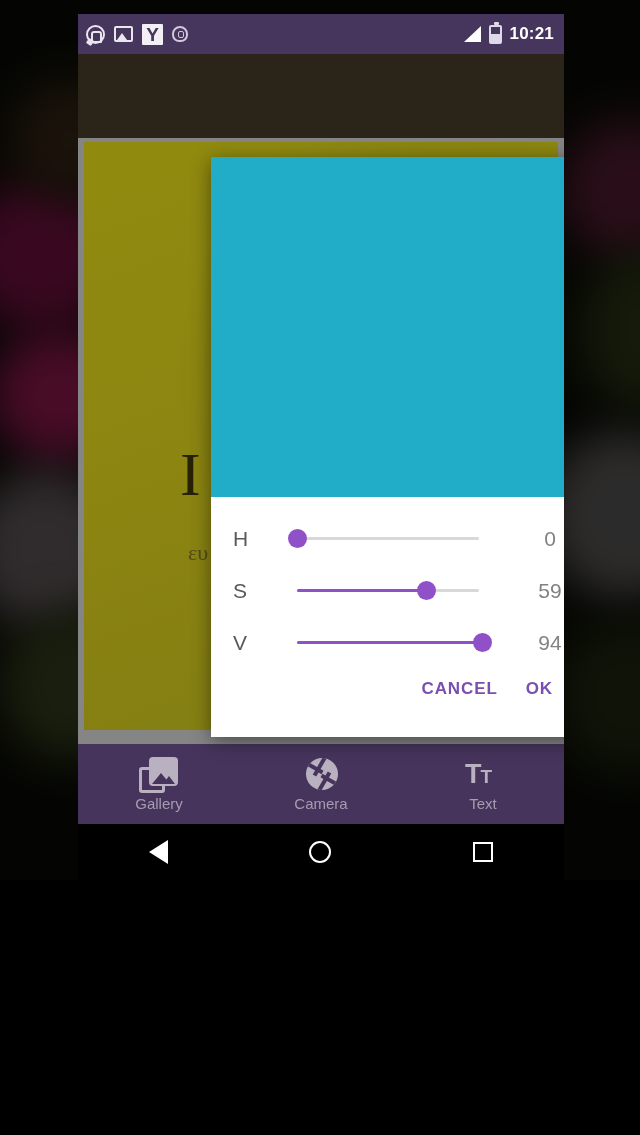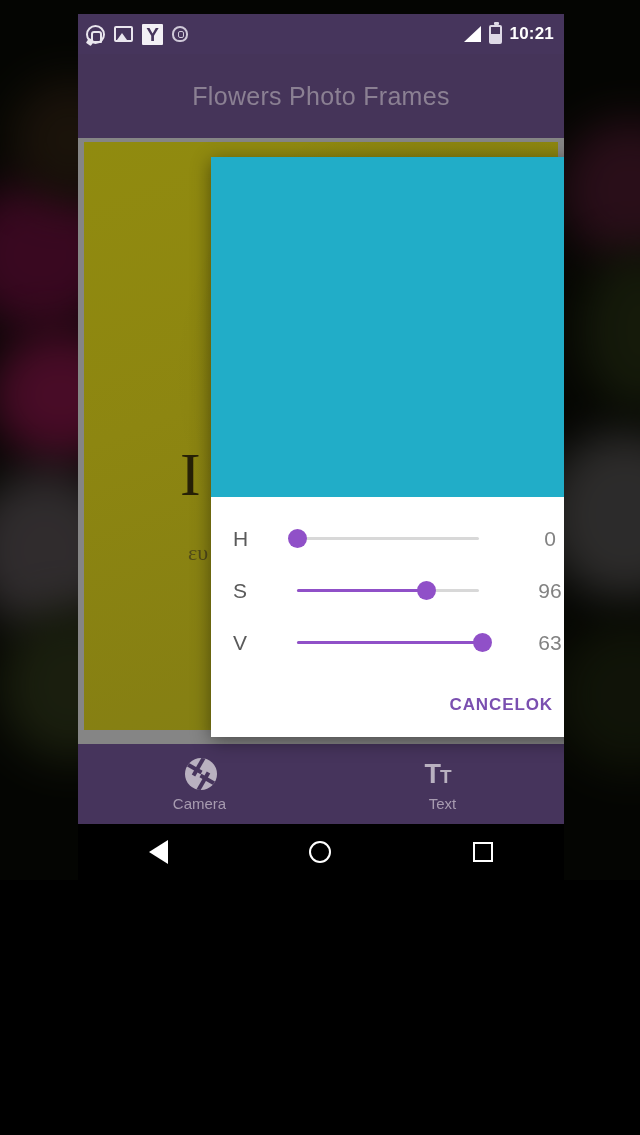--- a/index.html
+++ b/index.html
@@ -160,22 +160,22 @@
   .sliders{ padding:16px 0 0 0; }
   .srow{ display:flex; align-items:center; height:52px; padding:0 0 0 22px; }
   .srow .lbl{ width:46px; color:#5a5a5a; font-size:21px; text-align:left; }
   .srow .track-wrap{ position:relative; flex:1; height:52px; margin-right:6px; }
   .srow .track{ position:absolute; left:18px; right:28px; top:24px; height:3px; background:#d8d8d8; border-radius:2px; }
   .srow .fill{ position:absolute; left:18px; top:24px; height:3px; background:#9050c8; border-radius:2px; }
   .srow .thumb{ position:absolute; top:16px; width:19px; height:19px; border-radius:50%;
     background:#9050c8; margin-left:-9px; }
   .srow .val{ width:74px; text-align:center; color:#828282; font-size:21px; }
 
-  .actions{ display:flex; justify-content:flex-end; align-items:center;
-    padding:10px 34px 0 0; height:62px; }
+  .actions{ display:flex; justify-content:flex-end; align-items:flex-start;
+    gap:28px; padding:10px 34px 0 0; height:62px; }
   .actions button{ background:none; border:none; color:#7a4fb0;
     font-size:17px; font-weight:bold; letter-spacing:.9px; cursor:pointer;
     font-family:"Liberation Sans",sans-serif; }
 
   
   .navbar{ position:absolute; left:78px; top:824px; width:486px; height:56px;
     background:#000; display:flex; align-items:center; justify-content:space-around; }
   .nav-back{ width:0;height:0;border-top:12px solid transparent;border-bottom:12px solid transparent;
     border-right:19px solid #fff; }
   .nav-home{ width:22px;height:22px;border:2.6px solid #fff;border-radius:50%; }
@@ -209,40 +209,44 @@
       <span class="ico-y"></span>
       <span class="ico-shield"></span>
     </div>
     <div class="sb-right">
       <span class="ico-signal"></span>
       <span class="ico-batt"></span>
       <span class="sb-time">10:21</span>
     </div>
   </div>
 
-  <div class="appbar">
-    <div class="title">Flowers Photo Frames</div>
-  </div>
 
   <div class="canvas">
     <div class="frame-photo">
       <div class="canvas-text-a">I</div>
       <div class="canvas-text-b">ευ</div>
       <div class="handset">
         <div class="cord"></div>
         <div class="body">
             <span class="dot"></span>
             <span class="ear"></span>
           </div>
       </div>
     </div>
   </div>
   <div class="scrim"></div>
 
   <div class="toolbar">
+    <div class="tb-item">
+      <div class="tb-ico">
+        <span class="g-back"></span>
+          <span class="g-front"></span>
+      </div>
+      <div class="tb-label">Gallery</div>
+    </div>
     <div class="tb-item">
       <div class="tb-ico">
         <span class="cam">
             <i></i>
             <i></i>
             <i></i>
             <i></i>
           </span>
       </div>
       <div class="tb-label">Camera</div>
@@ -267,30 +271,30 @@
           </div>
           <div class="val">0</div>
         </div>
         <div class="srow">
           <div class="lbl">S</div>
           <div class="track-wrap">
             <div class="track"></div>
             <div class="fill" style="width: 128.62px;"></div>
             <div class="thumb" style="left: 146.62px;"></div>
           </div>
-          <div class="val">96</div>
+          <div class="val">59</div>
         </div>
         <div class="srow">
           <div class="lbl">V</div>
           <div class="track-wrap">
             <div class="track"></div>
             <div class="fill" style="width: 185.3px;"></div>
             <div class="thumb" style="left: 203.3px;"></div>
           </div>
-          <div class="val">63</div>
+          <div class="val">94</div>
         </div>
       </div>
     <div class="actions">
       <button>CANCEL</button>
       <button>OK</button>
     </div>
   </div>
 </div>
 
 <div class="navbar">

